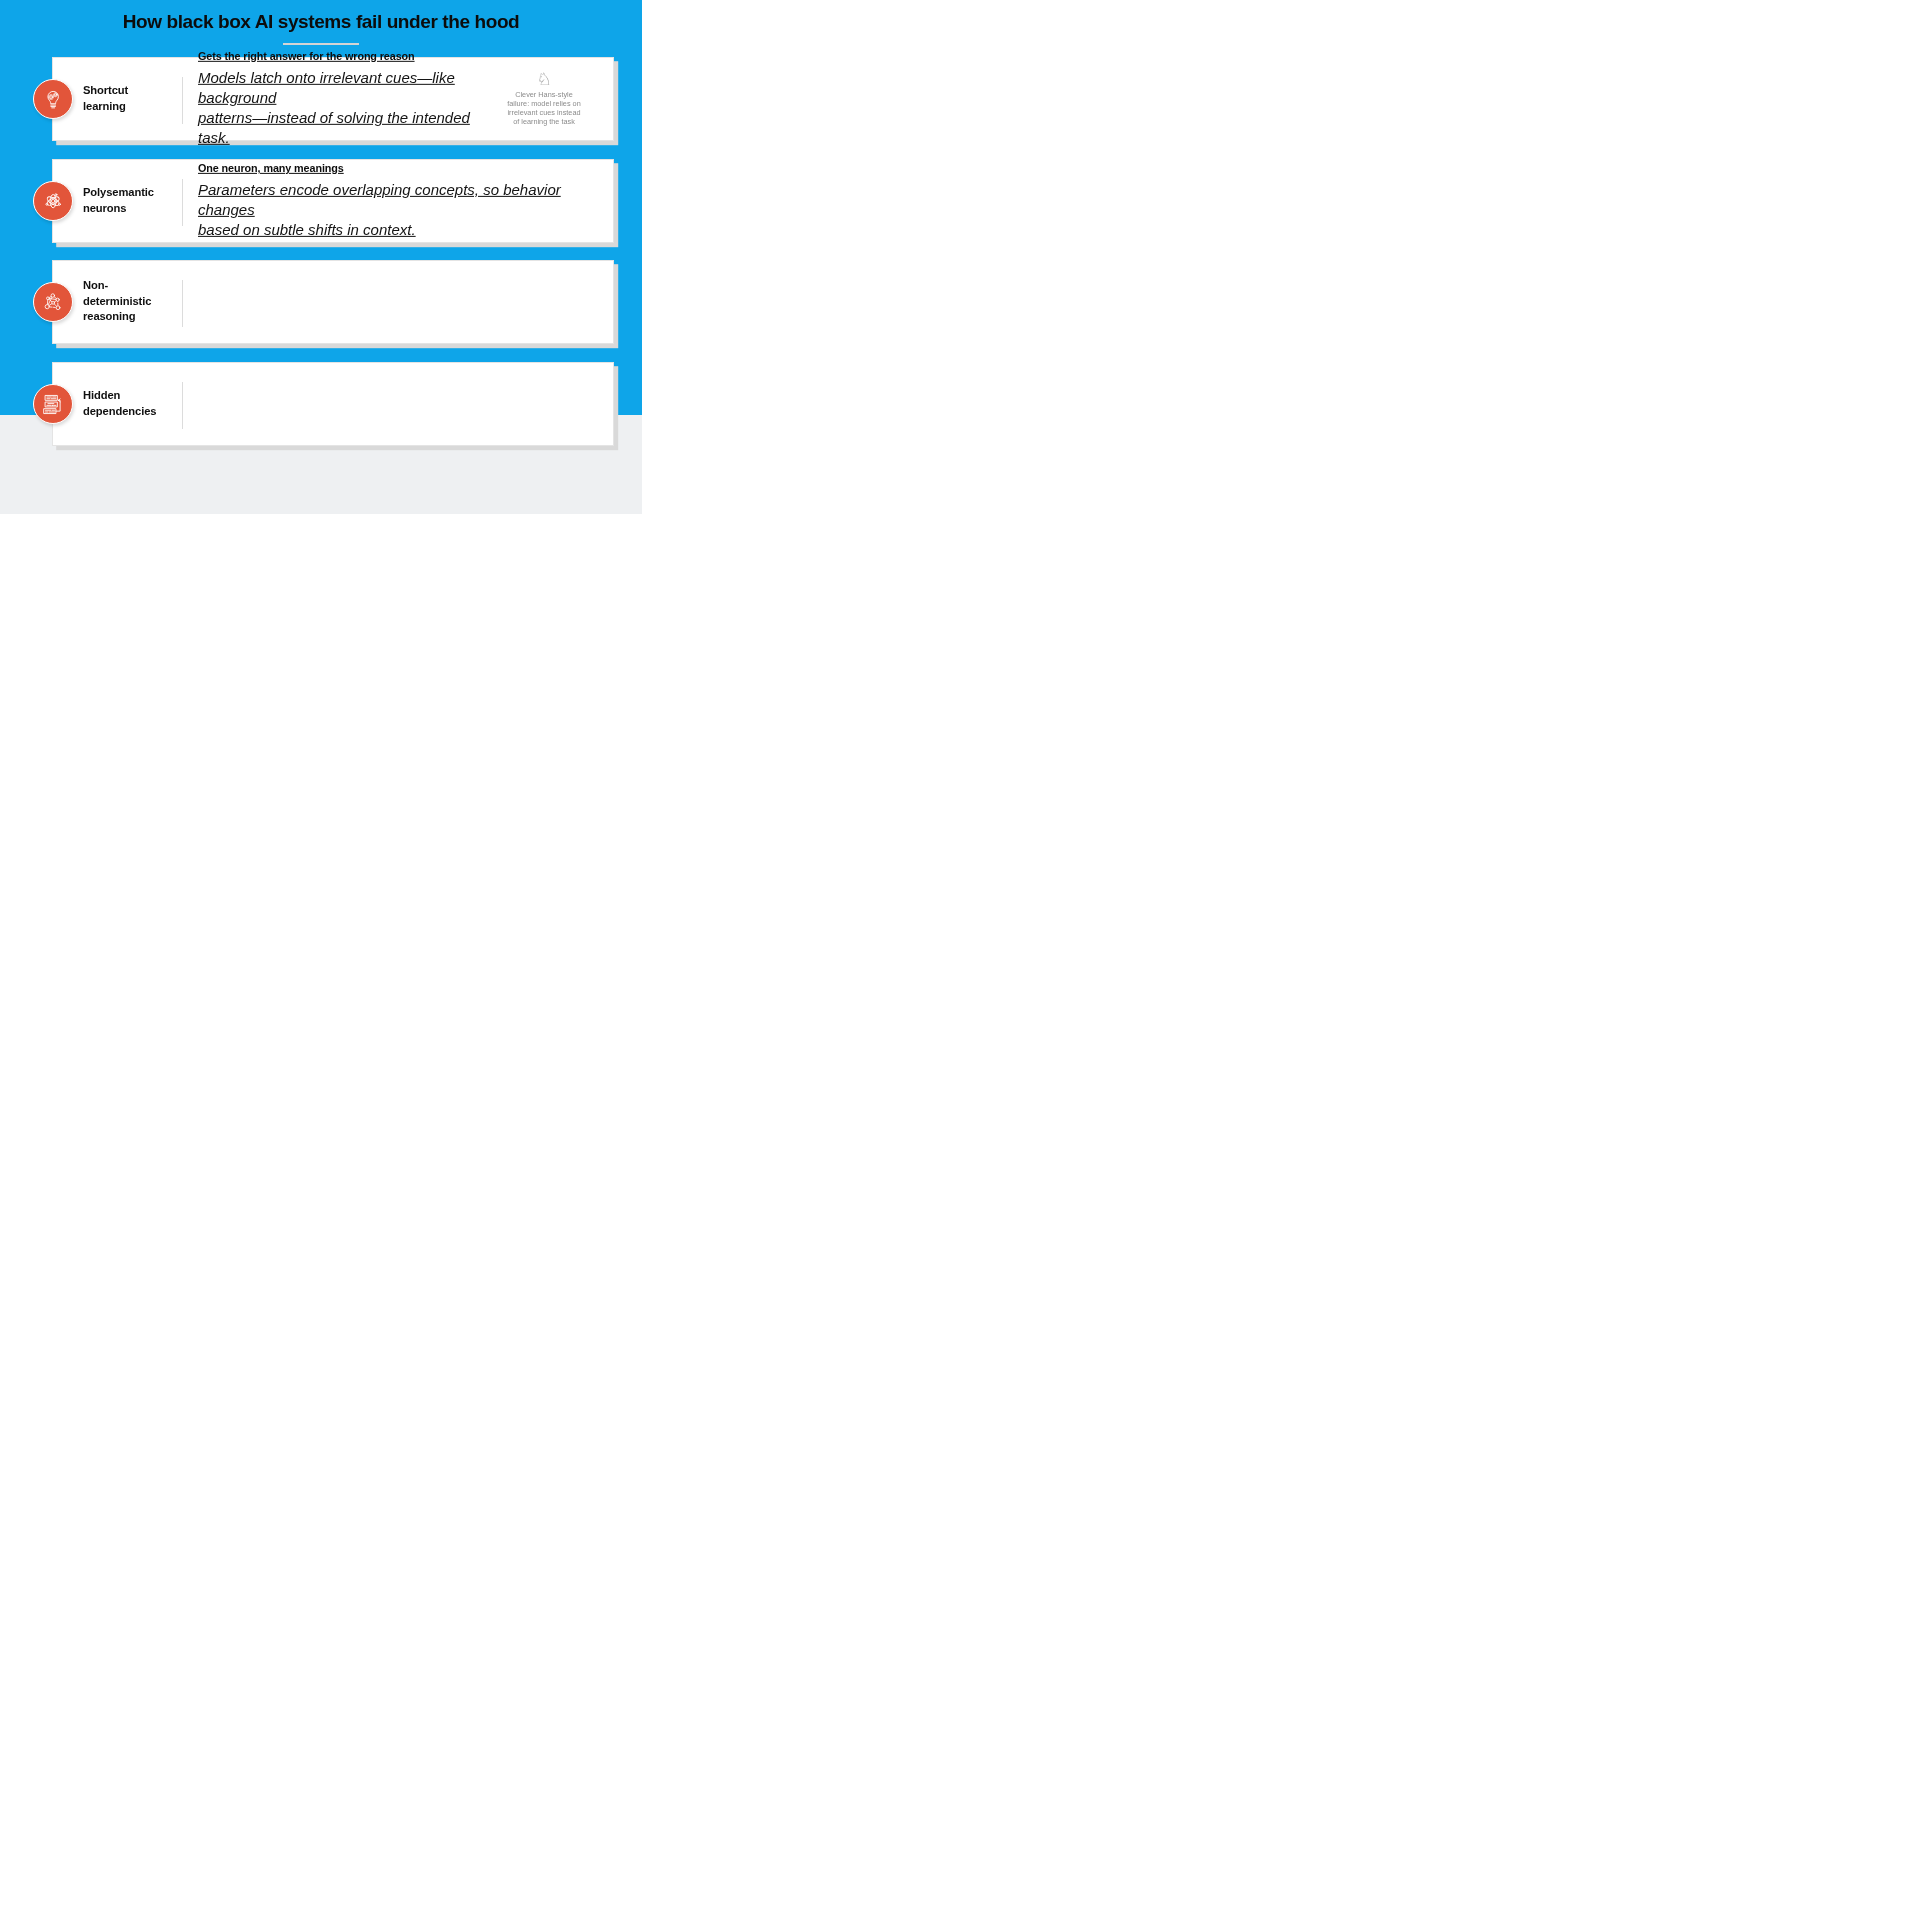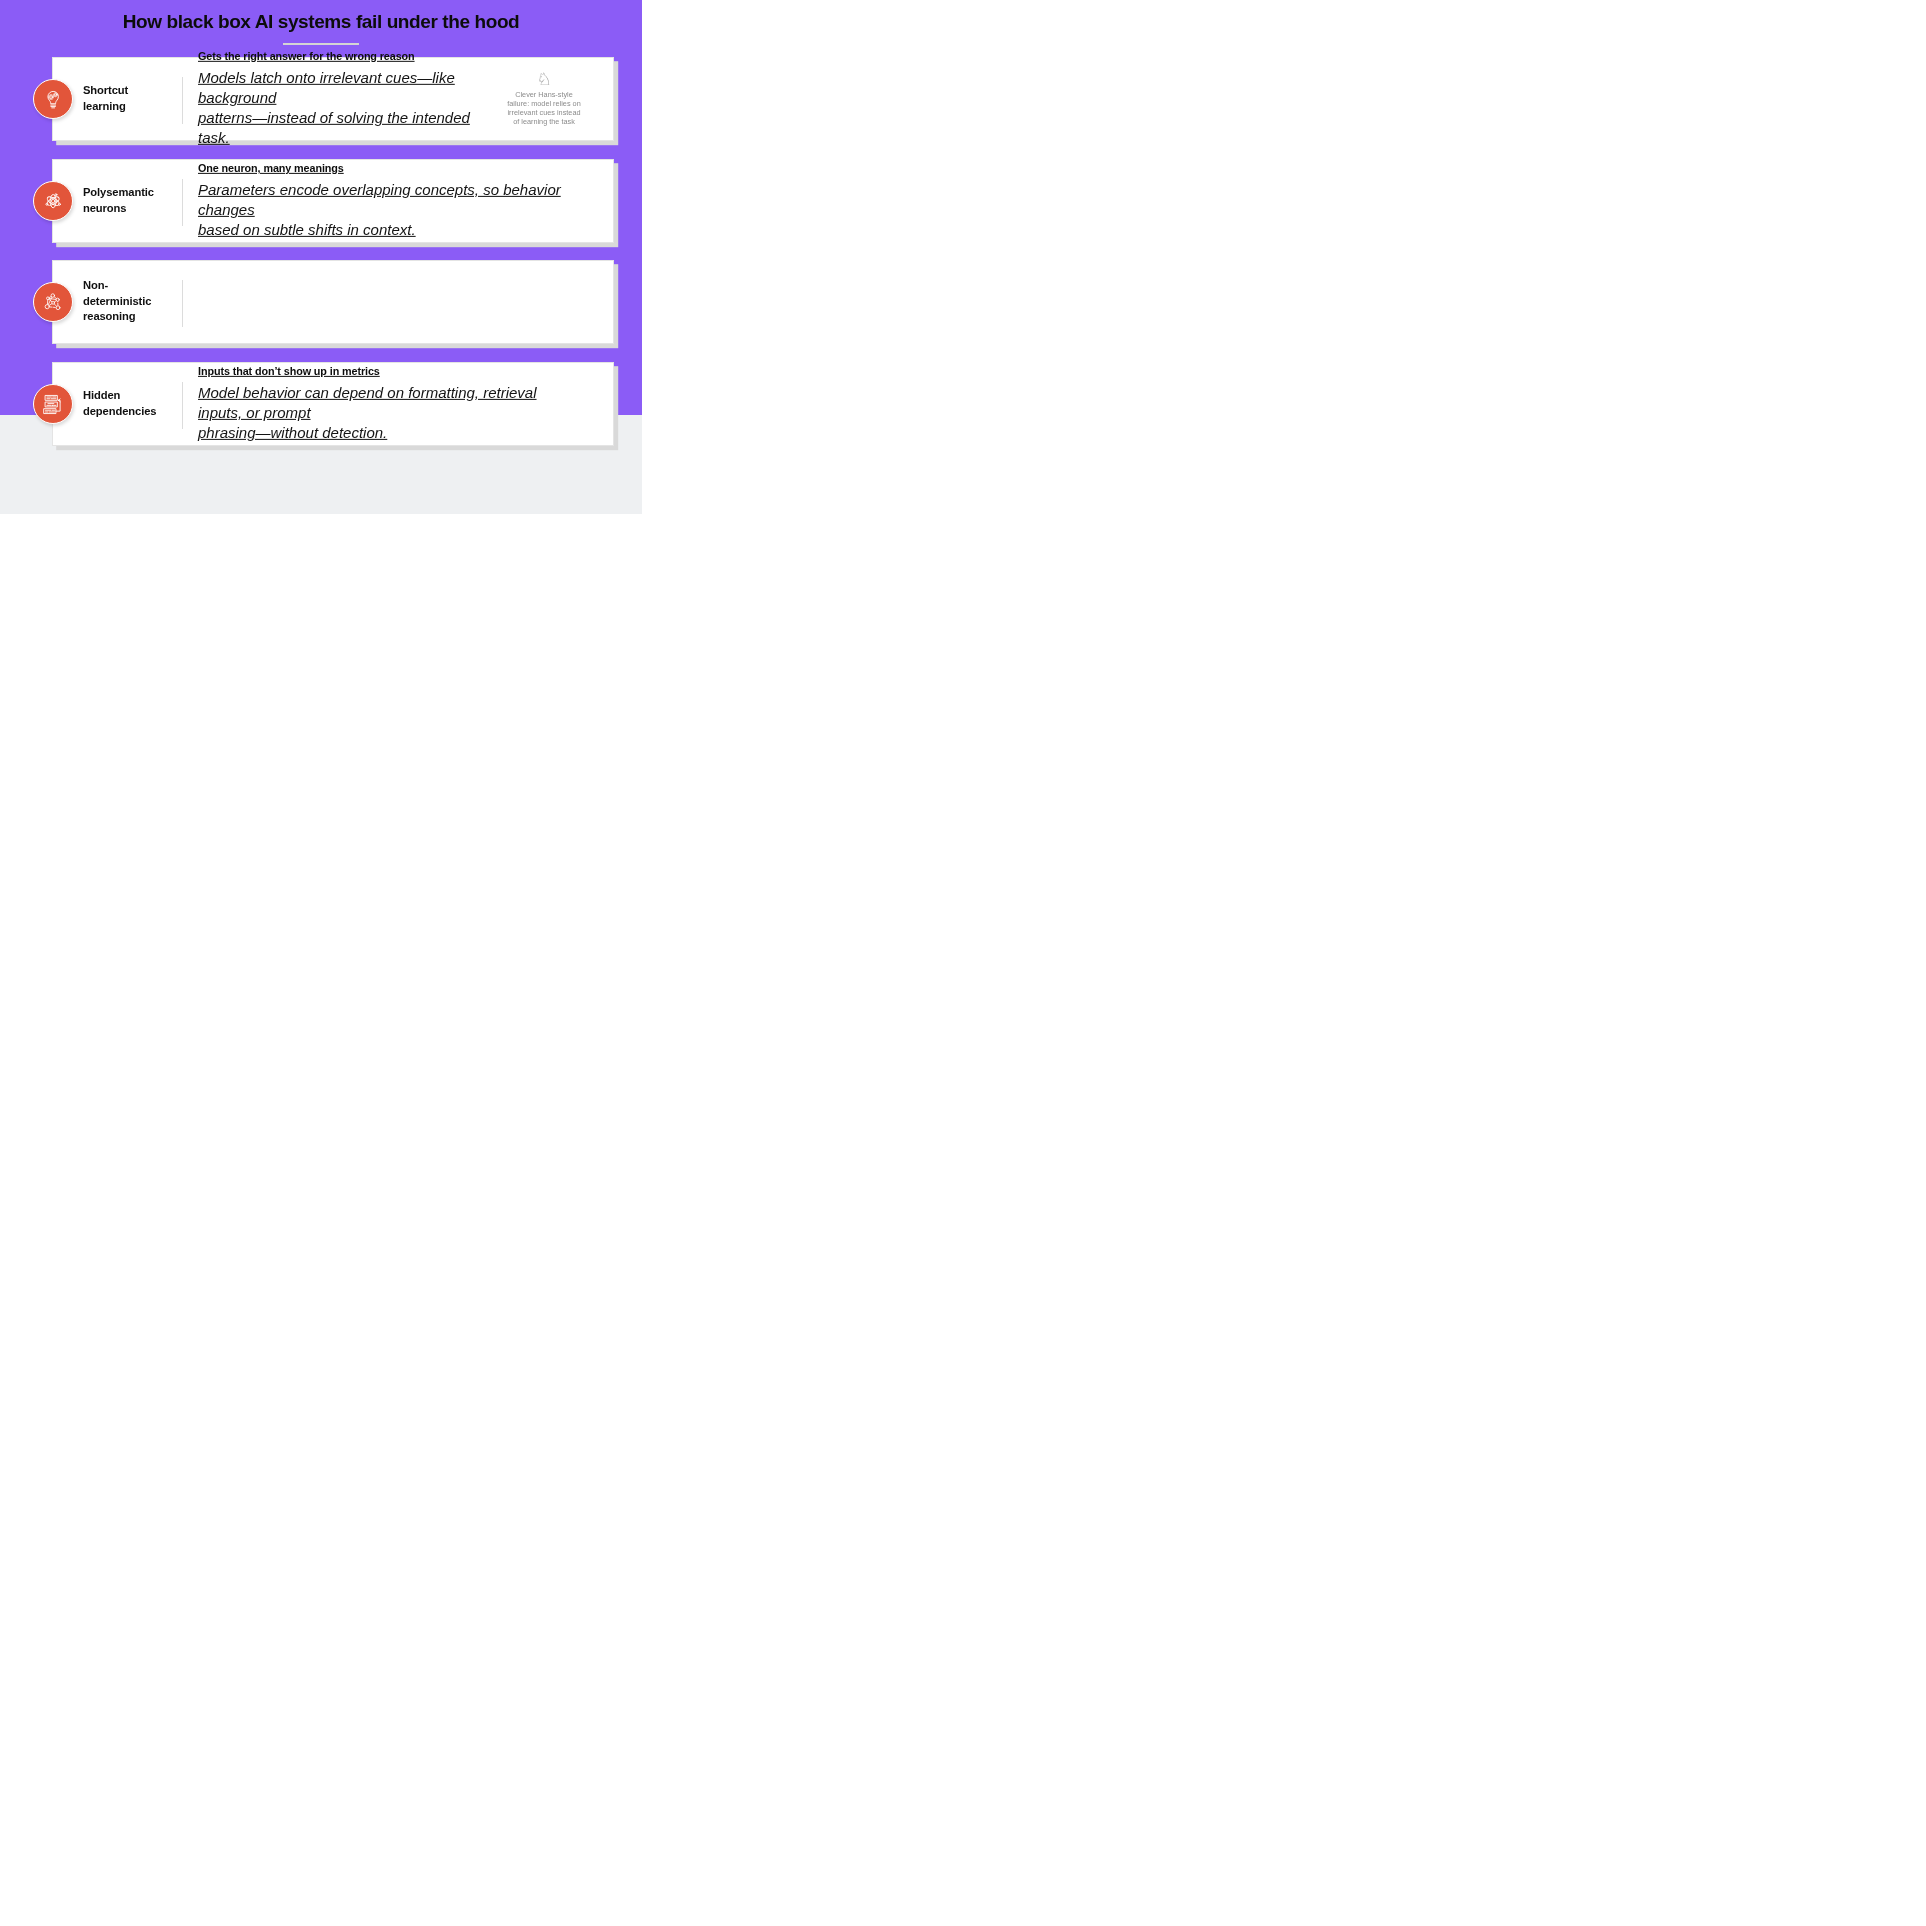--- a/index.html
+++ b/index.html
@@ -1,17 +1,17 @@
 <!DOCTYPE html>
 <html style="--accent: #e2553a; --band: #eef0f2; --shadow: #d9d9d9;font-size:6.2px"><head>
 <meta charset="utf-8">
 <style>
   html,body{margin:0;padding:0;background:#ffffff;}
   .canvas{
-    position:relative;width:642px;height:514px;overflow:hidden;background:#8b5cf6;
+    position:relative;width:642px;height:514px;overflow:hidden;background:#0ea5e9;
     font-family:"Liberation Sans","DejaVu Sans",sans-serif;color:#111;
   }
   .bottom-band{position:absolute;left:0;top:415px;width:100%;height:99px;background:var(--band,#eef0f2);}
   .page-title{
     position:absolute;top:11.6px;left:0;width:100%;text-align:center;margin:0;
     font-size:19px;font-weight:700;letter-spacing:-0.4px;color:#0c0c0c;line-height:1.1;
   }
   .title-divider{position:absolute;top:43px;left:50%;transform:translateX(-50%);
     width:76px;height:1.9px;background:#d4d4d4;}
   .card{
@@ -136,22 +136,17 @@
         <circle cx="29" cy="35.5" r="0.8" fill="#fff"></circle>
         <rect x="6" y="45" width="34" height="14"></rect>
         <path d="M10 49.5 H25 M28.5 49.5 H36 M10 54.5 H17 M20.5 54.5 H36"></path>
         <path d="M40 52 H52 V21 H47"></path>
         <path d="M47 21 l5 -4 M47 21 l5 4"></path>
       </svg>
     </div>
     <p class="row-label">Hidden
 dependencies</p>
     <div class="v-divider"></div>
-    <div class="content">
-      <h2 class="row-heading">Inputs that don’t show up in metrics</h2>
-      <p class="row-desc">Model behavior can depend on formatting, retrieval inputs, or prompt
-phrasing—without detection.</p>
-    </div>
   </section>
 
 
 </div>
 
 
 </body></html>

